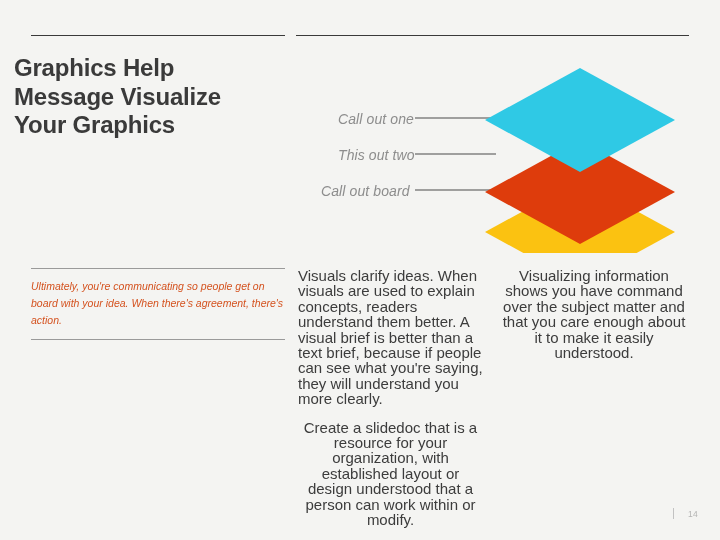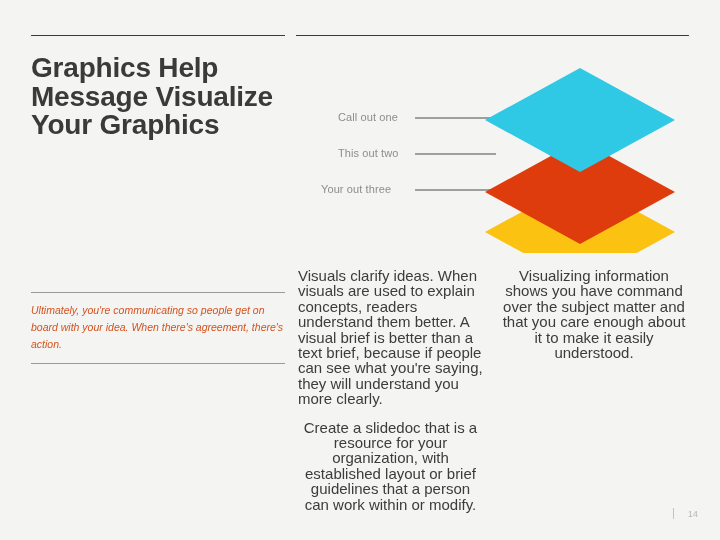--- a/index.html
+++ b/index.html
@@ -32,59 +32,59 @@
     left: 296px;
     top: 35px;
     width: 393px;
     height: 1px;
     background: #3a3a3a;
   }
 
   
   .title {
     position: absolute;
-    left: 31px;
+    left: 14px;
     top: 54px;
     width: 260px;
-    font-size: 28px;
+    font-size: 24px;
     line-height: 28.5px;
     font-weight: bold;
     color: #3a3a3a;
     letter-spacing: -0.2px;
   }
   .title .tline { display: block; white-space: nowrap; }
 
   
   .diagram {
     position: absolute;
     left: 300px;
     top: 58px;
     width: 400px;
     height: 195px;
   }
   .diagram svg { display: block; }
 
   .callout-label {
     position: absolute;
-    font-size: 11px;
+    font-size: 14px;
+    font-style: italic;
     color: #8d8d8d;
     white-space: nowrap;
     letter-spacing: 0.1px;
   }
   .callout-one   { left: 38px;  top: 53px; }
   .callout-two   { left: 38px;  top: 89px; }
   .callout-three { left: 21px;  top: 125px; }
 
   
   .quote-block {
     position: absolute;
     left: 31px;
     top: 268px;
     width: 254px;
-    margin-top: 24px;
   }
   .quote-rule {
     width: 100%;
     height: 1px;
     background: #9a9a9a;
   }
   .quote-text {
     font-size: 10.5px;
     font-style: italic;
     line-height: 17px;
@@ -148,32 +148,32 @@
 
       <polygon points="280,122 375,174 280,226 185,174" fill="#fbc211"></polygon>
 
       <polygon points="280,82 375,134 280,186 185,134" fill="#de3c0c"></polygon>
 
       <polygon points="280,10 375,62 280,114 185,62" fill="#2fc9e5"></polygon>
     </svg>
 
     <div class="callout-label callout-one">Call out one</div>
     <div class="callout-label callout-two">This out two</div>
-    <div class="callout-label callout-three">Your out three</div>
+    <div class="callout-label callout-three">Call out board</div>
   </div>
 
   <div class="quote-block">
     <div class="quote-rule"></div>
     <div class="quote-text">Ultimately, you're communicating so people get on board with your idea. When there's agreement, there's action.</div>
     <div class="quote-rule"></div>
   </div>
 
   <div class="col col-mid">
     <p>Visuals clarify ideas. When visuals are used to explain concepts, readers understand them better. A visual brief is better than a text brief, because if people can see what you're saying, they will understand you more clearly.</p>
-    <p>Create a slidedoc that is a resource for your organization, with established layout or brief guidelines that a person can work within or modify.</p>
+    <p>Create a slidedoc that is a resource for your organization, with established layout or design understood that a person can work within or modify.</p>
   </div>
 
   <div class="col col-right">
     <p>Visualizing information shows you have command over the subject matter and that you care enough about it to make it easily understood.</p>
   </div>
 
   <div class="footer">
     <div class="footer-divider"></div>
     <div class="page-number">14</div>
   </div>

